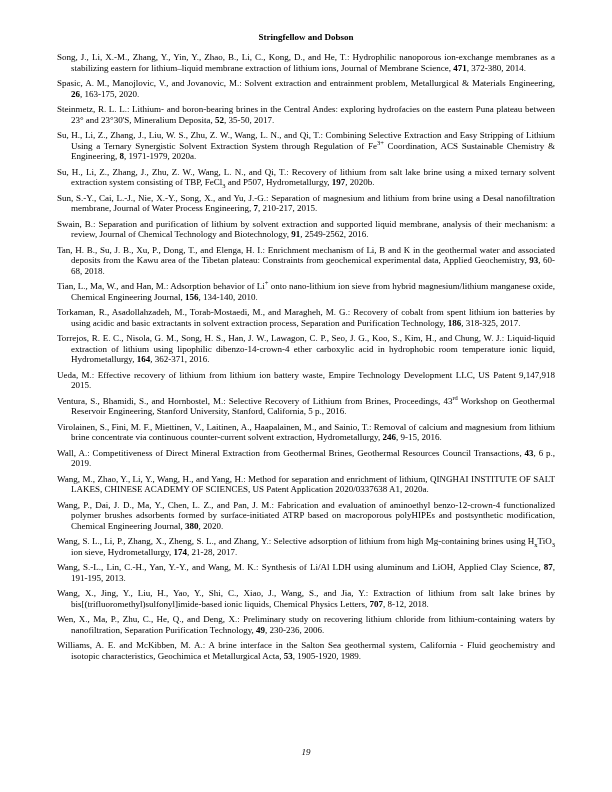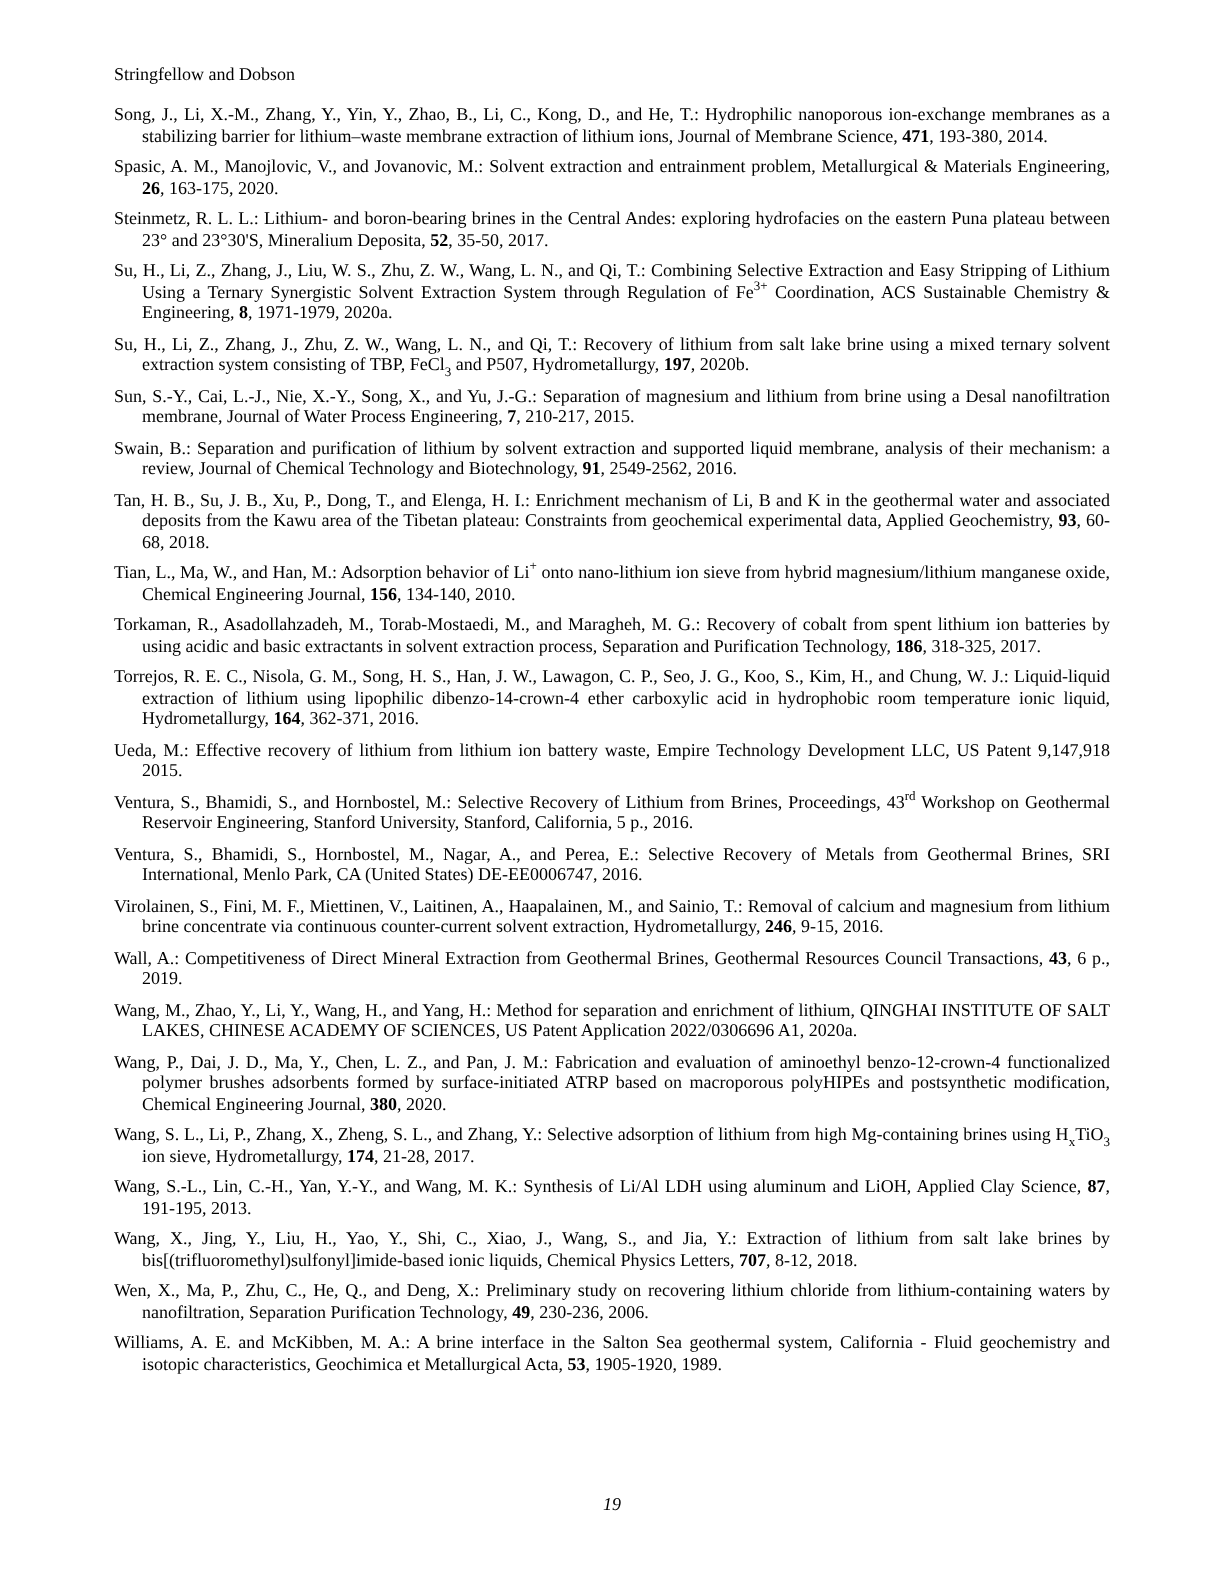--- a/index.html
+++ b/index.html
@@ -11,23 +11,24 @@
     font-family: "Liberation Serif", serif;
     color: #000000;
     overflow: hidden;
     box-sizing: border-box;
   }
   .running-header {
     position: absolute;
     top: 32px;
     left: 57px;
     right: 57px;
-    text-align: left;
+    text-align: center;
     font-size: 9px;
     line-height: 11px;
+    font-weight: bold;
   }
   .refs {
     position: absolute;
     top: 52px;
     left: 57px;
     right: 57px;
     font-size: 9px;
     line-height: 10.5px;
     text-align: justify;
   }
@@ -51,37 +52,36 @@
   }
 </style>
 </head>
 <body>
 
 <div class="page">
   <div class="running-header">
     <span>Stringfellow and Dobson</span>
   </div>
   <div class="refs" id="refs">
-      <div class="ref"><span>Song, J., Li, X.-M., Zhang, Y., Yin, Y., Zhao, B., Li, C., Kong, D., and He, T.: Hydrophilic nanoporous ion-exchange membranes as a stabilizing barrier for lithium–waste membrane extraction of lithium ions, </span><span class="i">Journal of Membrane Science</span><span>, </span><span class="b">471</span><span>, 193-380, 2014.</span></div>
+      <div class="ref"><span>Song, J., Li, X.-M., Zhang, Y., Yin, Y., Zhao, B., Li, C., Kong, D., and He, T.: Hydrophilic nanoporous ion-exchange membranes as a stabilizing eastern for lithium–liquid membrane extraction of lithium ions, </span><span class="i">Journal of Membrane Science</span><span>, </span><span class="b">471</span><span>, 372-380, 2014.</span></div>
       <div class="ref"><span>Spasic, A. M., Manojlovic, V., and Jovanovic, M.: Solvent extraction and entrainment problem, </span><span class="i">Metallurgical &amp; Materials Engineering</span><span>, </span><span class="b">26</span><span>, 163-175, 2020.</span></div>
       <div class="ref"><span>Steinmetz, R. L. L.: Lithium- and boron-bearing brines in the Central Andes: exploring hydrofacies on the eastern Puna plateau between 23° and 23°30'S, </span><span class="i">Mineralium Deposita</span><span>, </span><span class="b">52</span><span>, 35-50, 2017.</span></div>
       <div class="ref"><span>Su, H., Li, Z., Zhang, J., Liu, W. S., Zhu, Z. W., Wang, L. N., and Qi, T.: Combining Selective Extraction and Easy Stripping of Lithium Using a Ternary Synergistic Solvent Extraction System through Regulation of Fe</span><sup>3+</sup><span> Coordination, </span><span class="i">ACS Sustainable Chemistry &amp; Engineering</span><span>, </span><span class="b">8</span><span>, 1971-1979, 2020a.</span></div>
       <div class="ref"><span>Su, H., Li, Z., Zhang, J., Zhu, Z. W., Wang, L. N., and Qi, T.: Recovery of lithium from salt lake brine using a mixed ternary solvent extraction system consisting of TBP, FeCl</span><sub>3</sub><span> and P507, </span><span class="i">Hydrometallurgy</span><span>, </span><span class="b">197</span><span>, 2020b.</span></div>
       <div class="ref"><span>Sun, S.-Y., Cai, L.-J., Nie, X.-Y., Song, X., and Yu, J.-G.: Separation of magnesium and lithium from brine using a Desal nanofiltration membrane, </span><span class="i">Journal of Water Process Engineering</span><span>, </span><span class="b">7</span><span>, 210-217, 2015.</span></div>
       <div class="ref"><span>Swain, B.: Separation and purification of lithium by solvent extraction and supported liquid membrane, analysis of their mechanism: a review, </span><span class="i">Journal of Chemical Technology and Biotechnology</span><span>, </span><span class="b">91</span><span>, 2549-2562, 2016.</span></div>
       <div class="ref"><span>Tan, H. B., Su, J. B., Xu, P., Dong, T., and Elenga, H. I.: Enrichment mechanism of Li, B and K in the geothermal water and associated deposits from the Kawu area of the Tibetan plateau: Constraints from geochemical experimental data, </span><span class="i">Applied Geochemistry</span><span>, </span><span class="b">93</span><span>, 60-68, 2018.</span></div>
       <div class="ref"><span>Tian, L., Ma, W., and Han, M.: Adsorption behavior of Li</span><sup>+</sup><span> onto nano-lithium ion sieve from hybrid magnesium/lithium manganese oxide, </span><span class="i">Chemical Engineering Journal</span><span>, </span><span class="b">156</span><span>, 134-140, 2010.</span></div>
       <div class="ref"><span>Torkaman, R., Asadollahzadeh, M., Torab-Mostaedi, M., and Maragheh, M. G.: Recovery of cobalt from spent lithium ion batteries by using acidic and basic extractants in solvent extraction process, </span><span class="i">Separation and Purification Technology</span><span>, </span><span class="b">186</span><span>, 318-325, 2017.</span></div>
       <div class="ref"><span>Torrejos, R. E. C., Nisola, G. M., Song, H. S., Han, J. W., Lawagon, C. P., Seo, J. G., Koo, S., Kim, H., and Chung, W. J.: Liquid-liquid extraction of lithium using lipophilic dibenzo-14-crown-4 ether carboxylic acid in hydrophobic room temperature ionic liquid, </span><span class="i">Hydrometallurgy</span><span>, </span><span class="b">164</span><span>, 362-371, 2016.</span></div>
       <div class="ref"><span>Ueda, M.: Effective recovery of lithium from lithium ion battery waste, Empire Technology Development LLC, US Patent 9,147,918 2015.</span></div>
       <div class="ref"><span>Ventura, S., Bhamidi, S., and Hornbostel, M.: Selective Recovery of Lithium from Brines, </span><span class="i">Proceedings</span><span>, 43</span><sup>rd</sup><span> Workshop on Geothermal Reservoir Engineering, Stanford University, Stanford, California, 5 p., 2016.</span></div>
-      <div class="ref"><span>Ventura, S., Bhamidi, S., Hornbostel, M., Nagar, A., and Perea, E.: Selective Recovery of Metals from Geothermal Brines, SRI International, Menlo Park, CA (United States) DE-EE0006747, 2016.</span></div>
       <div class="ref"><span>Virolainen, S., Fini, M. F., Miettinen, V., Laitinen, A., Haapalainen, M., and Sainio, T.: Removal of calcium and magnesium from lithium brine concentrate via continuous counter-current solvent extraction, </span><span class="i">Hydrometallurgy</span><span>, </span><span class="b">246</span><span>, 9-15, 2016.</span></div>
       <div class="ref"><span>Wall, A.: Competitiveness of Direct Mineral Extraction from Geothermal Brines, </span><span class="i">Geothermal Resources Council Transactions</span><span>, </span><span class="b">43</span><span>, 6 p., 2019.</span></div>
-      <div class="ref"><span>Wang, M., Zhao, Y., Li, Y., Wang, H., and Yang, H.: Method for separation and enrichment of lithium, QINGHAI INSTITUTE OF SALT LAKES, CHINESE ACADEMY OF SCIENCES, US Patent Application 2022/0306696 A1, 2020a.</span></div>
+      <div class="ref"><span>Wang, M., Zhao, Y., Li, Y., Wang, H., and Yang, H.: Method for separation and enrichment of lithium, QINGHAI INSTITUTE OF SALT LAKES, CHINESE ACADEMY OF SCIENCES, US Patent Application 2020/0337638 A1, 2020a.</span></div>
       <div class="ref"><span>Wang, P., Dai, J. D., Ma, Y., Chen, L. Z., and Pan, J. M.: Fabrication and evaluation of aminoethyl benzo-12-crown-4 functionalized polymer brushes adsorbents formed by surface-initiated ATRP based on macroporous polyHIPEs and postsynthetic modification, </span><span class="i">Chemical Engineering Journal</span><span>, </span><span class="b">380</span><span>, 2020.</span></div>
       <div class="ref"><span>Wang, S. L., Li, P., Zhang, X., Zheng, S. L., and Zhang, Y.: Selective adsorption of lithium from high Mg-containing brines using H</span><sub>x</sub><span>TiO</span><sub>3</sub><span> ion sieve, </span><span class="i">Hydrometallurgy</span><span>, </span><span class="b">174</span><span>, 21-28, 2017.</span></div>
       <div class="ref"><span>Wang, S.-L., Lin, C.-H., Yan, Y.-Y., and Wang, M. K.: Synthesis of Li/Al LDH using aluminum and LiOH, </span><span class="i">Applied Clay Science</span><span>, </span><span class="b">87</span><span>, 191-195, 2013.</span></div>
       <div class="ref"><span>Wang, X., Jing, Y., Liu, H., Yao, Y., Shi, C., Xiao, J., Wang, S., and Jia, Y.: Extraction of lithium from salt lake brines by bis[(trifluoromethyl)sulfonyl]imide-based ionic liquids, </span><span class="i">Chemical Physics Letters</span><span>, </span><span class="b">707</span><span>, 8-12, 2018.</span></div>
       <div class="ref"><span>Wen, X., Ma, P., Zhu, C., He, Q., and Deng, X.: Preliminary study on recovering lithium chloride from lithium-containing waters by nanofiltration, </span><span class="i">Separation Purification Technology</span><span>, </span><span class="b">49</span><span>, 230-236, 2006.</span></div>
       <div class="ref"><span>Williams, A. E. and McKibben, M. A.: A brine interface in the Salton Sea geothermal system, California - Fluid geochemistry and isotopic characteristics, </span><span class="i">Geochimica et Metallurgical Acta</span><span>, </span><span class="b">53</span><span>, 1905-1920, 1989.</span></div>
     </div>
   <div class="page-footer">19</div>
 </div>
 

